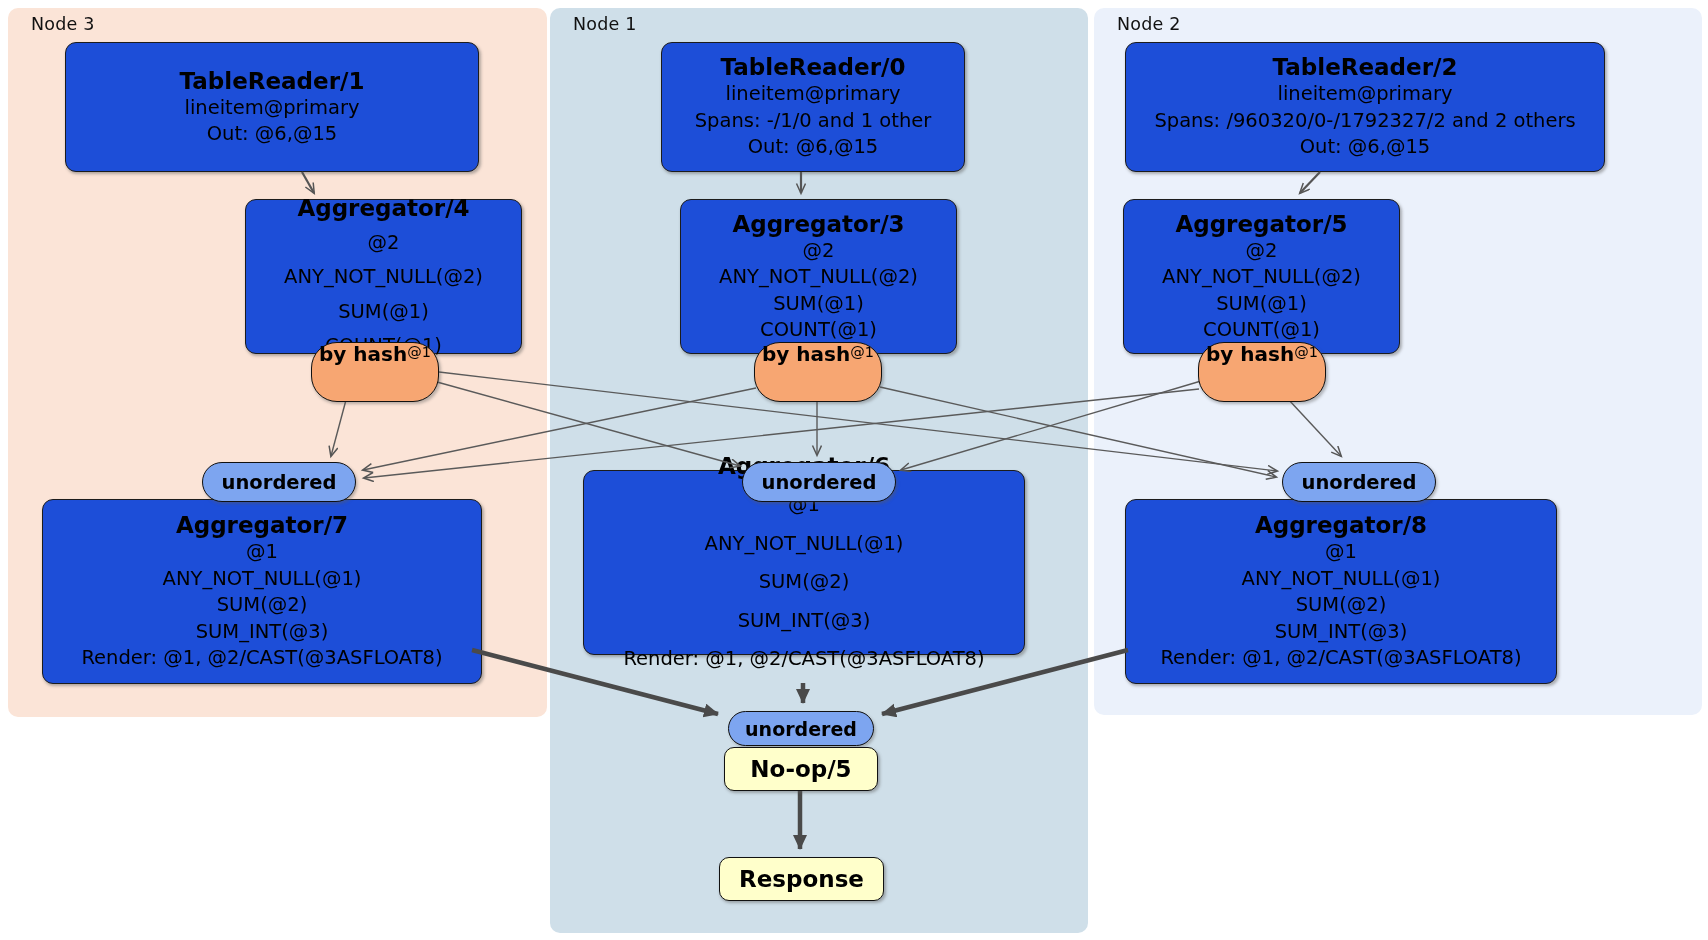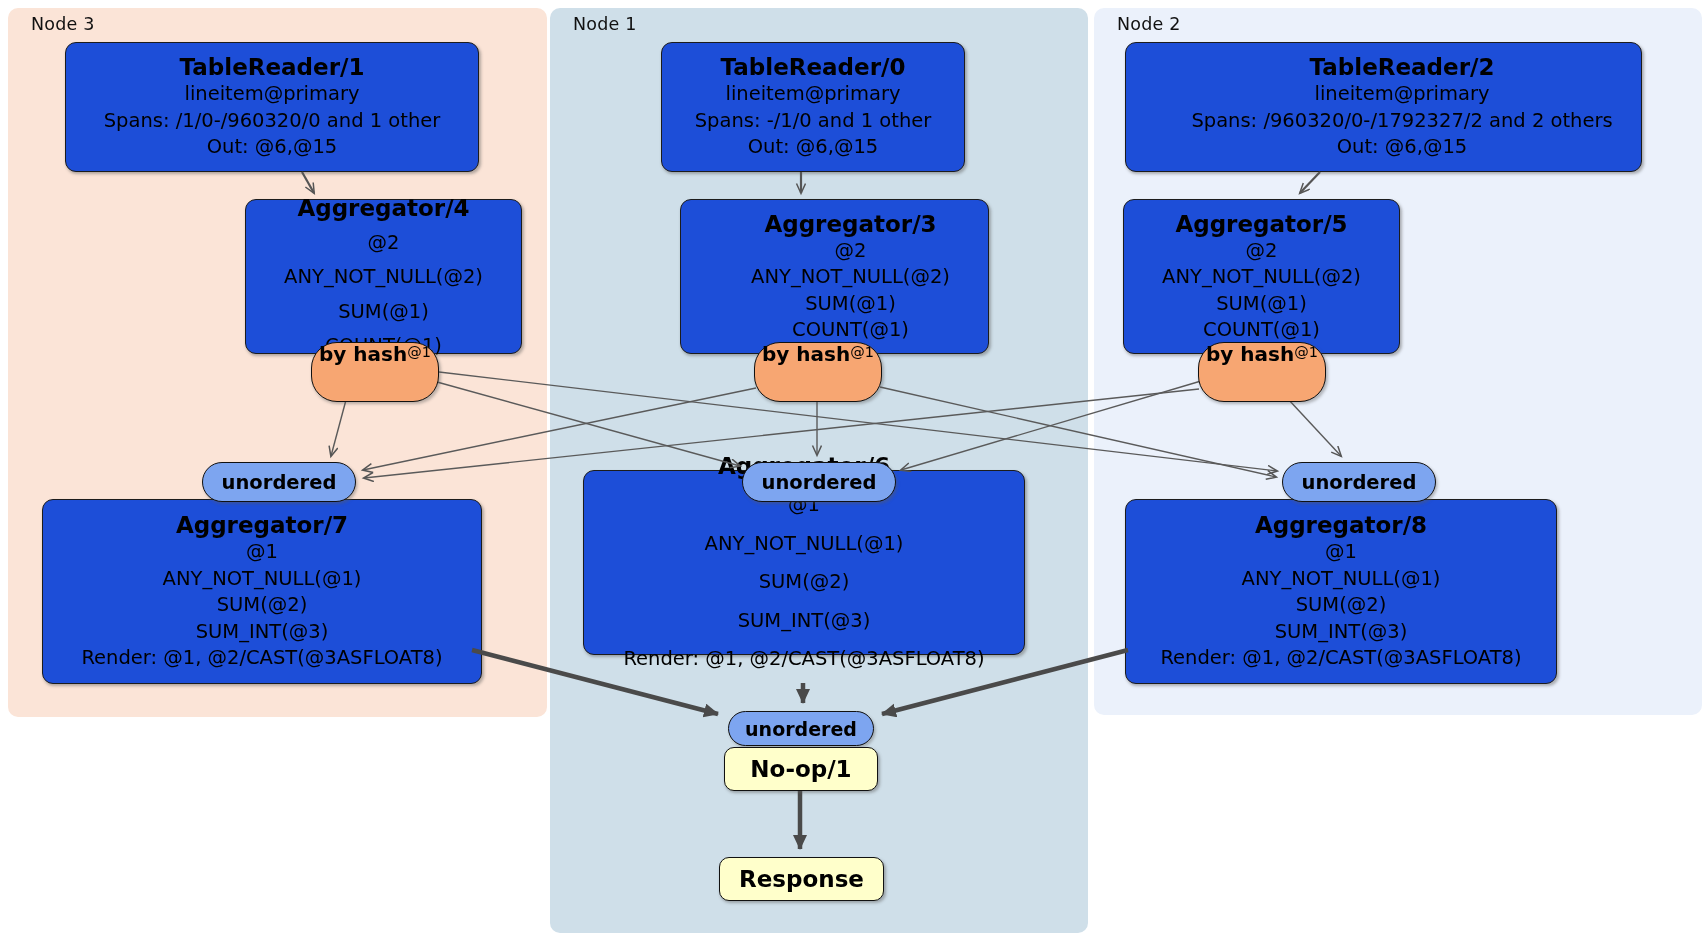--- a/index.html
+++ b/index.html
@@ -87,21 +87,20 @@
       <path d="M472,650 L718,714" marker-end="url(#arrow-thick)"></path>
       <path d="M803,683 L803,703" marker-end="url(#arrow-thick)"></path>
       <path d="M1128,650 L882,714" marker-end="url(#arrow-thick)"></path>
       <path d="M800,790 L800,849" marker-end="url(#arrow-thick)"></path>
     </g>
   </svg>
 
   <div class="box" style="left:65px;top:42px;width:412px;height:128px;">
     <div class="box-title">TableReader/1</div>
     <div class="box-line">lineitem@primary</div>
-    <div class="box-line">Spans: /1/0-/960320/0 and 1 other</div>
     <div class="box-line">Out: @6,@15</div>
   </div>
 
   <div class="box" style="left:245px;top:199px;width:275px;height:153px;gap:8px;">
     <div class="box-title">Aggregator/4</div>
     <div class="box-line">@2</div>
     <div class="box-line">ANY_NOT_NULL(@2)</div>
     <div class="box-line">SUM(@1)</div>
     <div class="box-line">COUNT(@1)</div>
   </div>
@@ -124,21 +123,21 @@
     <div class="box-line">Render: @1, @2/CAST(@3ASFLOAT8)</div>
   </div>
 
   <div class="box" style="left:650px;top:42px;width:302px;height:128px;margin-left:11px;">
     <div class="box-title">TableReader/0</div>
     <div class="box-line">lineitem@primary</div>
     <div class="box-line">Spans: -/1/0 and 1 other</div>
     <div class="box-line">Out: @6,@15</div>
   </div>
 
-  <div class="box" style="left:680px;top:199px;width:275px;height:153px;padding-left:32px;">
+  <div class="box" style="left:680px;top:199px;width:275px;height:153px;">
     <div class="box-title">Aggregator/3</div>
     <div class="box-line">@2</div>
     <div class="box-line">ANY_NOT_NULL(@2)</div>
     <div class="box-line">SUM(@1)</div>
     <div class="box-line">COUNT(@1)</div>
   </div>
 
   <div class="router" style="left:754px;top:342px;width:126px;height:58px;">
     <div class="router-label">by hash</div>
     <div class="router-detail">@1</div>
@@ -155,28 +154,28 @@
     <div class="box-line">SUM(@2)</div>
     <div class="box-line">SUM_INT(@3)</div>
     <div class="box-line">Render: @1, @2/CAST(@3ASFLOAT8)</div>
   </div>
 
   <div class="sync" style="left:728px;top:711px;width:144px;height:33px;font-size:19px;">
     <span>unordered</span>
   </div>
 
   <div class="plain" style="left:724px;top:747px;width:152px;height:42px;">
-    <span>No-op/1</span>
+    <span>No-op/5</span>
   </div>
 
   <div class="plain" style="left:719px;top:857px;width:163px;height:42px;">
     <span>Response</span>
   </div>
 
-  <div class="box" style="left:1125px;top:42px;width:478px;height:128px;padding-left:37px;">
+  <div class="box" style="left:1125px;top:42px;width:478px;height:128px;">
     <div class="box-title">TableReader/2</div>
     <div class="box-line">lineitem@primary</div>
     <div class="box-line">Spans: /960320/0-/1792327/2 and 2 others</div>
     <div class="box-line">Out: @6,@15</div>
   </div>
 
   <div class="box" style="left:1123px;top:199px;width:275px;height:153px;">
     <div class="box-title">Aggregator/5</div>
     <div class="box-line">@2</div>
     <div class="box-line">ANY_NOT_NULL(@2)</div>

